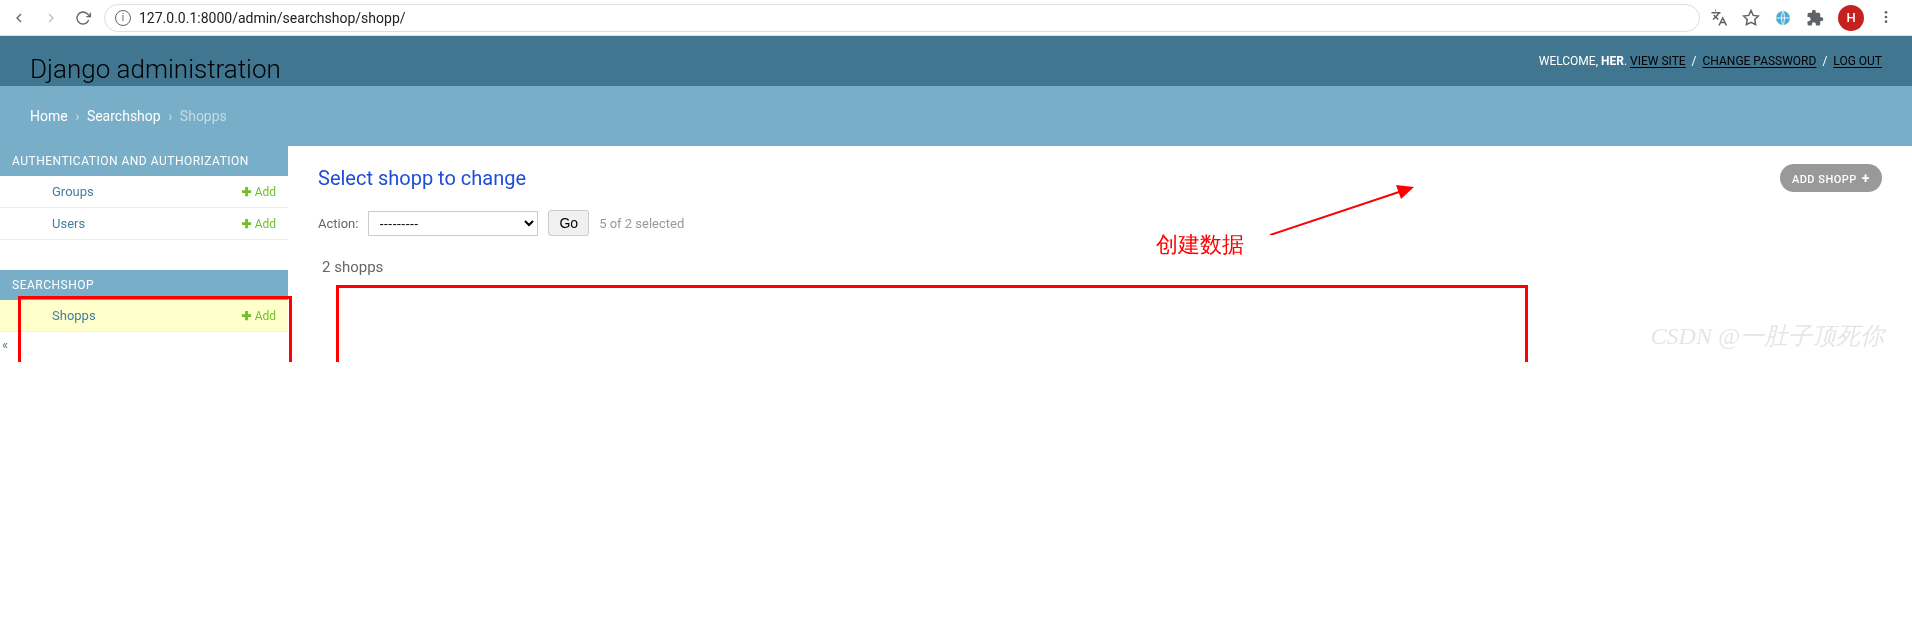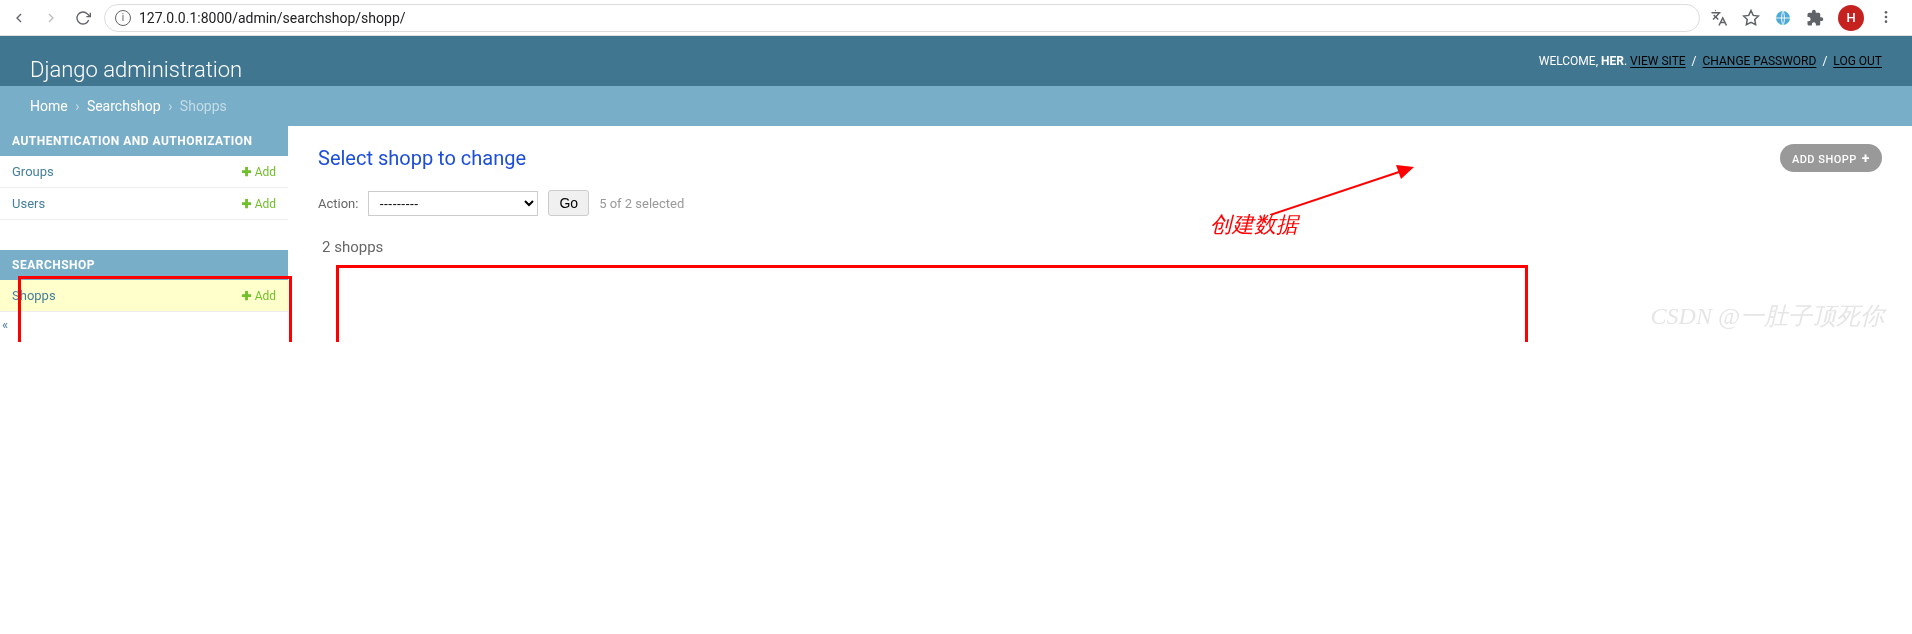--- a/index.html
+++ b/index.html
@@ -10,41 +10,41 @@
     .nav-btn { width: 22px; height: 22px; display: flex; align-items: center; justify-content: center; color: #5f6368; cursor: pointer; }
     .nav-btn.disabled { color: #bdbdbd; }
     .url-bar { flex: 1; height: 28px; border: 1px solid #ddd; border-radius: 14px; display: flex; align-items: center; padding: 0 10px; gap: 8px; color: #202124; font-size: 14px; background: #fff; }
     .url-info-icon { width: 16px; height: 16px; border: 1px solid #5f6368; border-radius: 50%; display: flex; align-items: center; justify-content: center; font-size: 10px; color: #5f6368; }
     .browser-right { display: flex; align-items: center; gap: 14px; padding-right: 8px; }
     .browser-icon { width: 18px; height: 18px; color: #5f6368; }
     .avatar { width: 26px; height: 26px; border-radius: 50%; background: #c5221f; color: #fff; display: flex; align-items: center; justify-content: center; font-size: 13px; font-weight: 500; }
     
     
     .header { background: #417690; height: 50px; display: flex; align-items: center; justify-content: space-between; padding: 0 30px; }
-    .branding { color: #ffffff; font-size: 22px; font-weight: 300; margin-top: 16px; }
+    .branding { color: #000000; font-size: 26px; font-weight: 300; margin-top: 16px; }
     .user-tools { color: #fff; font-size: 12px; }
     .user-tools a { color: #000000; text-decoration: underline; text-underline-offset: 2px; cursor: pointer; }
     .user-tools .sep { margin: 0 3px; }
     
     
-    .breadcrumbs { background: #79aec8; padding: 12px 30px; color: #c4dce8; font-size: 14px; }
+    .breadcrumbs { background: #79aec8; padding: 22px 30px; color: #c4dce8; font-size: 14px; }
     .breadcrumbs a { color: #fff; text-decoration: none; cursor: pointer; }
     .breadcrumbs .sep { margin: 0 4px; }
     
     
     .container { display: flex; position: relative; }
     .sidebar { width: 288px; background: #fff; }
     .main { flex: 1; padding: 18px 30px; position: relative; }
     
     
     .module { margin-bottom: 30px; }
-    .module-caption { background: #79aec8; color: #fff; padding: 8px 12px; font-size: 12px; font-weight: 700; letter-spacing: 0.5px; }
+    .module-caption { background: #79aec8; color: #fff; padding: 8px 12px; font-size: 12px; font-weight: 400; letter-spacing: 0.5px; }
     .module-row { display: flex; justify-content: space-between; align-items: center; padding: 8px 12px; border-bottom: 1px solid #eee; }
     .module-row.active { background: #ffffcc; }
-    .module-row a.rowname { color: #447e9b; text-decoration: none; font-size: 13px; }
+    .module-row a.rowname { color: #447e9b; text-decoration: none; font-size: 13px; margin-left: 40px; }
     .addlink { color: #70bf2b; font-size: 12px; text-decoration: none; display: flex; align-items: center; gap: 3px; }
     .addlink-icon { color: #70bf2b; font-weight: bold; }
     
     
     .page-header { display: flex; justify-content: space-between; align-items: center; margin-bottom: 18px; }
     .page-title { font-size: 20px; font-weight: 400; color: #1d4ed8; }
     .add-btn { background: #999; color: #fff; border-radius: 14px; padding: 6px 12px; font-size: 11px; font-weight: 500; letter-spacing: 0.5px; display: flex; align-items: flex-end; gap: 5px; cursor: pointer; }
     .add-btn-plus { font-size: 14px; font-weight: bold; }
     
     .actions-bar { display: flex; align-items: center; gap: 10px; margin-bottom: 12px; font-size: 13px; color: #666; }
@@ -215,16 +215,16 @@
     <polygon points="20,0 14,14 26,14" fill="#ff0000"></polygon>
   </svg>
   <div class="annot-text" style="left:78px; top:320px;">模型</div>
 
   <div class="annot-box" style="left:336px; top:139px; width:1192px; height:83px;"></div>
 
   <svg class="arrow-svg" style="left:1270px; top:39px; width:150px; height:50px;">
     <line x1="0" y1="50" x2="135" y2="5" stroke="#ff0000" stroke-width="2"></line>
     <polygon points="144,2 126,0 131,14" fill="#ff0000"></polygon>
   </svg>
-  <div class="annot-text" style="left:1210px; top:84px;font-style:italic;">创建数据</div>
+  <div class="annot-text" style="left:1156px; top:84px;">创建数据</div>
 
   <div class="watermark">CSDN @一肚子顶死你</div>
 </div>
 
 </body></html>

